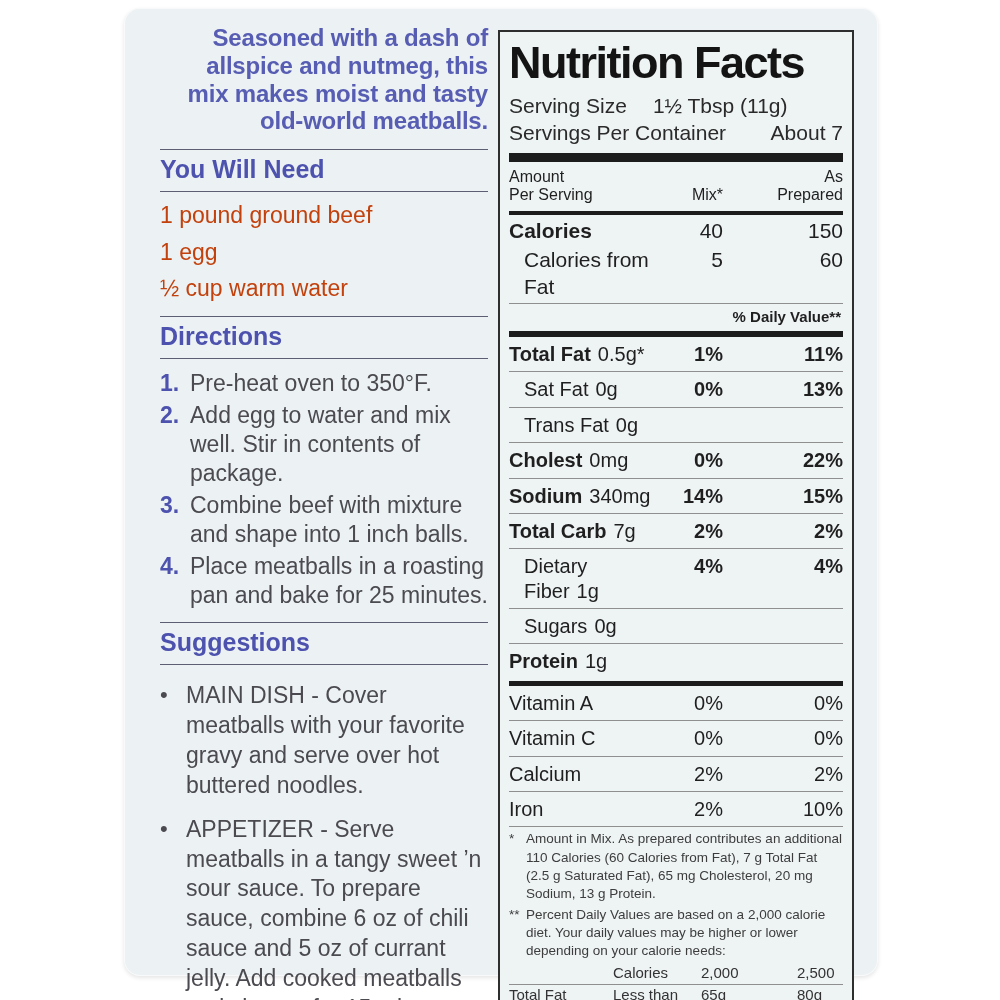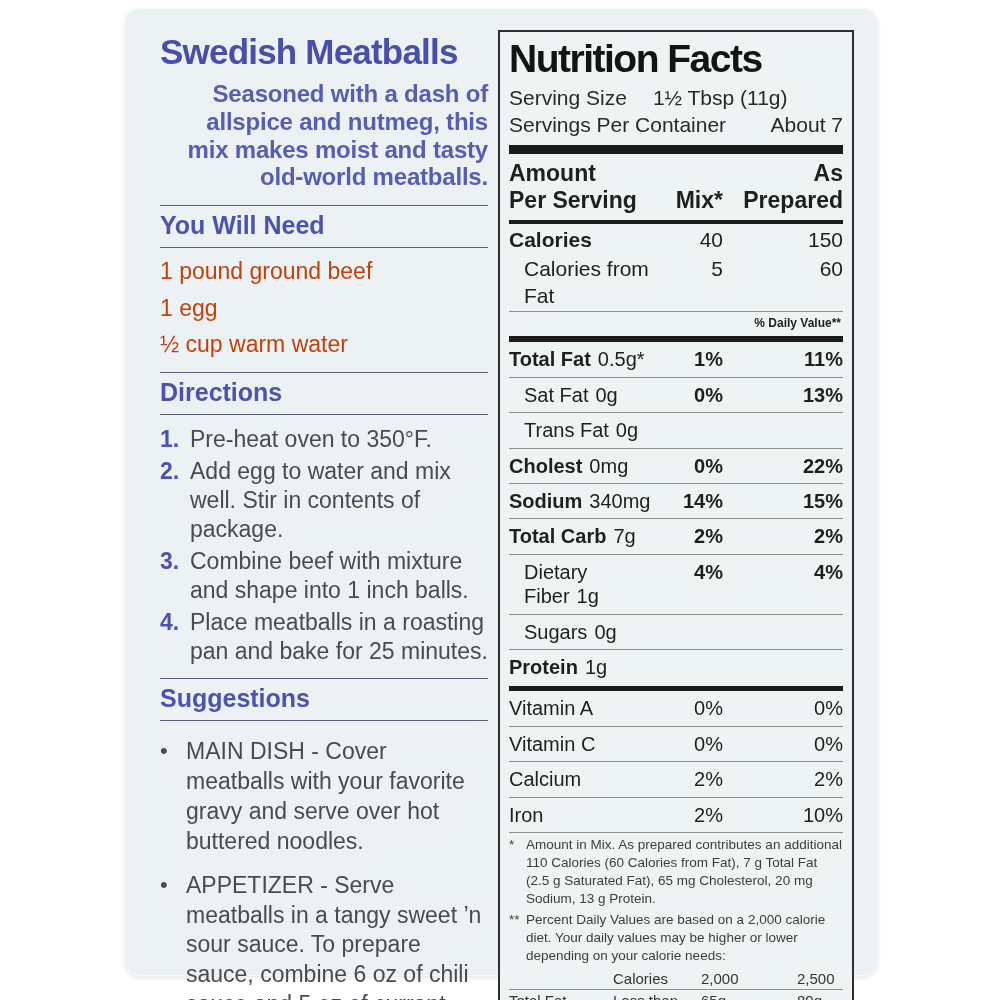--- a/index.html
+++ b/index.html
@@ -24,40 +24,40 @@
   .step-num { color:#4c52ae; font-weight:bold; width:30px; flex:none; }
   .step-text { flex:1; }
   .sug-list { padding:4px 0; }
   .sug-item { display:flex; font-size:23px; line-height:1.3; margin:12px 0 14px; color:#4a4a50; }
   .bullet { width:26px; flex:none; font-size:22px; }
   .sug-text { flex:1; }
 
   
   .nf-box { position:absolute; left:374px; top:22px; width:356px;
             border:2px solid #2e2e2e; background:#eef3f4; padding:5px 9px 10px; color:#1f1f1f; }
-  .nf-title { font-size:39px; font-weight:bold; letter-spacing:-1.5px; white-space:nowrap;
+  .nf-title { font-size:45px; font-weight:bold; letter-spacing:-1.5px; white-space:nowrap;
               color:#141414; margin:0 0 3px; }
   .ss-row { display:flex; font-size:21px; line-height:1.3; color:#2a2a2a; }
   .ss-value { margin-left:26px; }
   .spc-row { display:flex; justify-content:space-between; font-size:21px; line-height:1.3; color:#2a2a2a; }
   .bar-8 { height:9px; background:#1c1c1c; margin:6px 0 3px; }
   .bar-4 { height:4px; background:#1c1c1c; margin:2px 0; }
   .bar-6 { height:6px; background:#1c1c1c; margin:2px 0 1px; }
   .bar-5 { height:5px; background:#1c1c1c; margin:3px 0 1px; }
   .thin { border:0; border-top:1px solid #8f8f8f; margin:1px 0; }
-  .hdr-row { display:flex; font-size:23px; font-weight:bold; line-height:1.18; padding:3px 0 4px; }
+  .hdr-row { display:flex; font-size:16px; font-weight:normal; line-height:1.18; padding:3px 0 4px; }
   .hdr-amount { flex:1; }
   .hdr-mix { width:70px; text-align:right; align-self:flex-end; }
   .hdr-prep { width:120px; text-align:right; }
   .cal-row { display:flex; font-size:21px; line-height:1.28; padding:1px 0; }
   .cal-label { flex:1; }
   .col-mix  { width:70px; text-align:right; }
   .col-prep { width:120px; text-align:right; }
   .bold { font-weight:bold; }
-  .dv-row { text-align:right; font-size:12px; font-weight:bold; padding:3px 2px 4px 0; }
+  .dv-row { text-align:right; font-size:15px; font-weight:bold; padding:3px 2px 4px 0; }
   .n-row { display:flex; font-size:20px; line-height:1.22; padding:4px 0; }
   .n-label { flex:1; }
   .n-label .amt { margin-left:7px; font-weight:normal;margin-top:42px; }
   .indent { padding-left:15px; }
   .n-row .col-mix, .n-row .col-prep { font-weight:bold; }
   .vit-row { display:flex; font-size:20px; line-height:1.22; padding:4px 0; }
   .vit-row .n-label { font-weight:normal; }
   .fn { display:flex; font-size:13.5px; line-height:1.34; color:#3d3d3d; margin-top:3px; }
   .fn-mark { width:17px; flex:none; }
   .fn-text { flex:1; }
@@ -67,21 +67,20 @@
   .dvt-c2 { width:88px; }
   .dvt-c3 { width:96px; }
   .dvt-c4 { flex:1; }
 </style>
 </head>
 <body>
 
 <div class="package">
 
   <div class="left-col">
-    <div class="recipe-title">Swedish Meatballs</div>
     <div class="recipe-intro">Seasoned with a dash of allspice and nutmeg, this mix makes moist and tasty old-world meatballs.</div>
 
     <hr class="rule">
     <div class="sec-head">You Will Need</div>
     <hr class="rule">
     <div class="ing-list">
       <div class="ing-item">1 pound ground beef</div>
       <div class="ing-item">1 egg</div>
       <div class="ing-item">½ cup warm water</div>
     </div>

